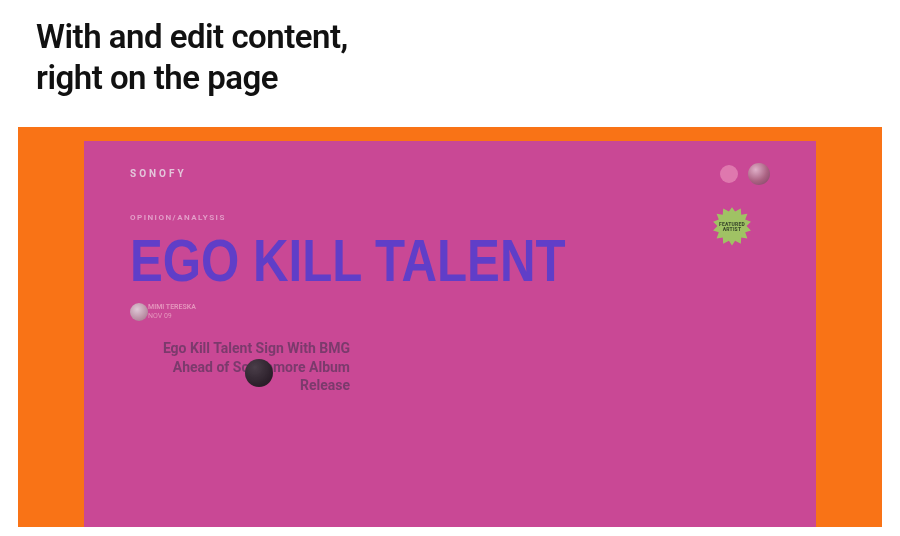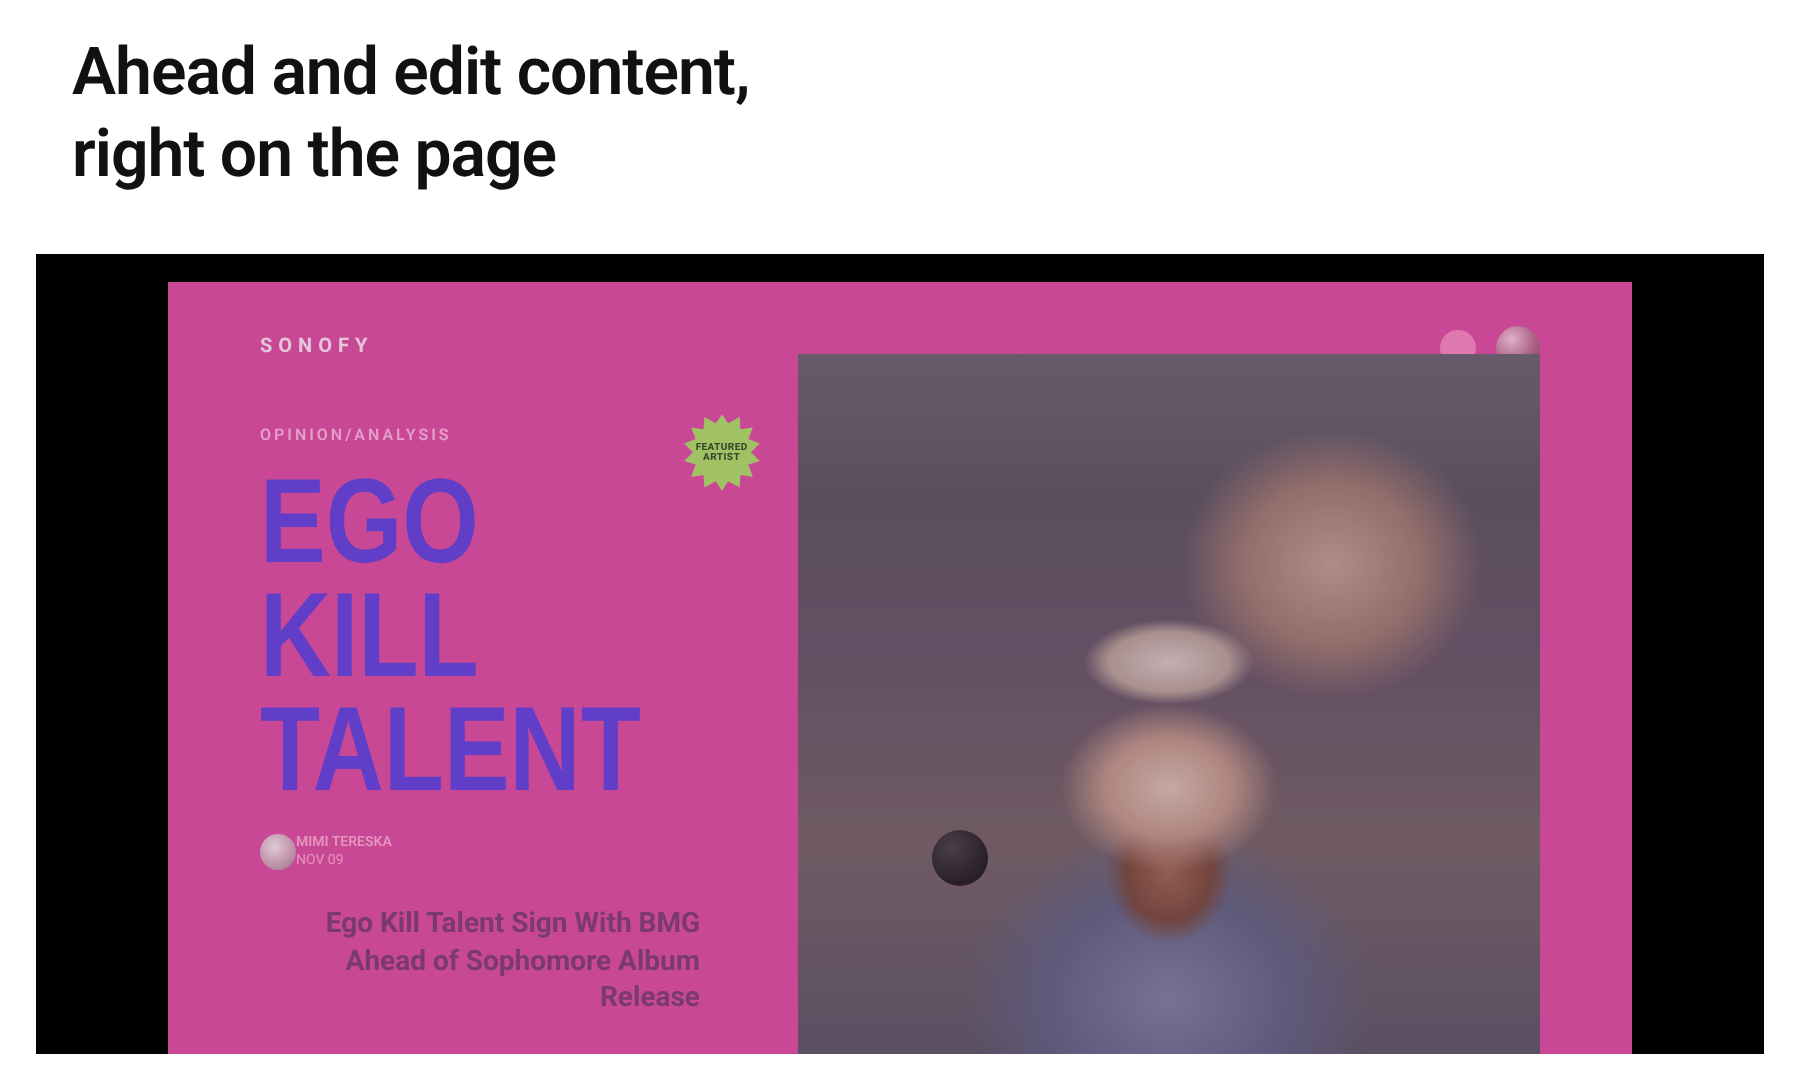--- a/index.html
+++ b/index.html
@@ -25,21 +25,21 @@
   }
   .description {
     flex: 1;
     font-size: 14.5px;
     line-height: 1.55;
     color: #7a7a7e;
     padding-top: 8px;
   }
   .preview-frame {
     margin: 0 18px;
-    background: #000000;
+    background: #f97316;
     padding: 14px 66px 0 66px;
     height: 400px;
     overflow: hidden;
   }
   .site-canvas {
     background: #d94b9b;
     height: 100%;
     position: relative;
     padding: 22px 46px 0 46px;
   }
@@ -79,20 +79,21 @@
     width: 22px;
     height: 22px;
     border-radius: 50%;
     background: radial-gradient(circle at 35% 30%, #f5c9da 0%, #b46a84 55%, #7a4460 100%);
   }
   .content-row {
     display: flex;
     gap: 0;
     position: relative;
     z-index: 2;
+    flex-direction: column;
   }
   .content-left {
     flex: 0 0 42%;
     color: #fff;
     position: relative;
   }
   .category {
     font-size: 8px;
     font-weight: 600;
     letter-spacing: 1.5px;
@@ -179,21 +180,21 @@
     width: 28px;
     height: 28px;
     border-radius: 50%;
     background: radial-gradient(circle at 35% 30%, #444 0%, #1a1a1a 70%);
   }
 </style>
 </head>
 <body>
 
 <section class="header-section">
-  <h2 class="headline">Ahead and edit content, right on the page</h2>
+  <h2 class="headline">With and edit content, right on the page</h2>
 </section>
 
 <section class="preview-frame">
   <div class="site-canvas">
     <div class="overlay-tint"></div>
 
     <nav class="site-nav">
       <div class="brand">SONOFY</div>
       <div class="nav-right">
         <span class="nav-dot"></span>

